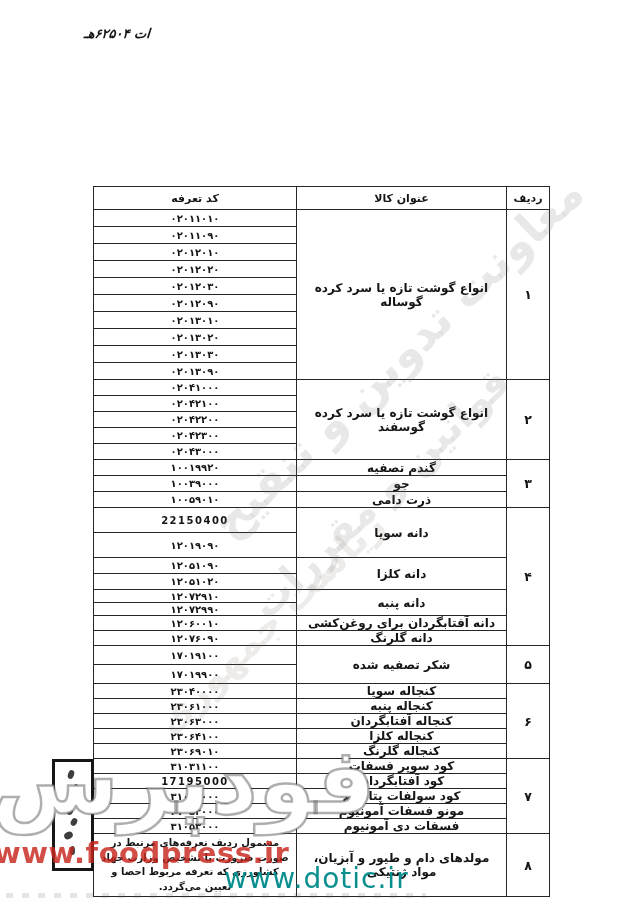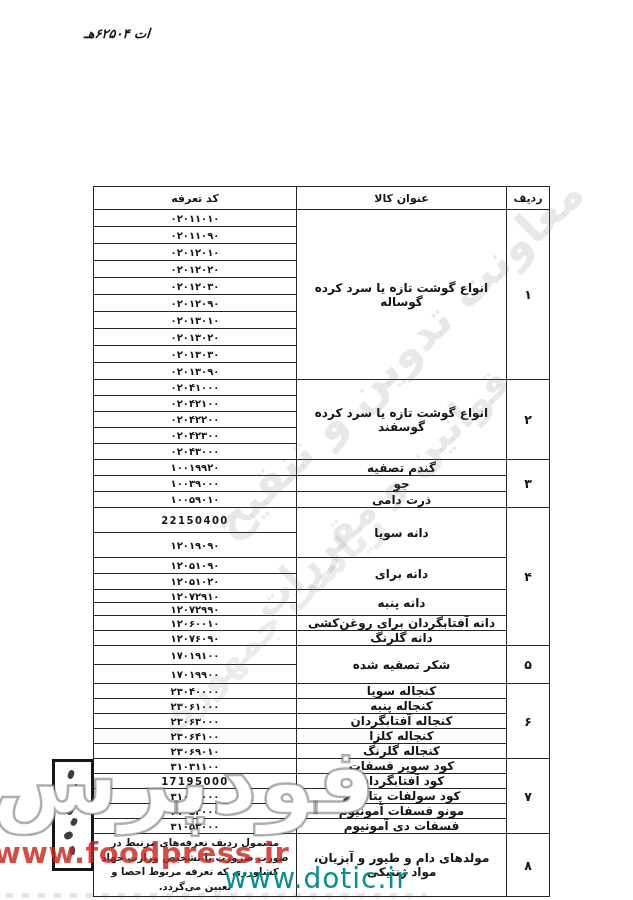--- a/index.html
+++ b/index.html
@@ -186,21 +186,21 @@
 
       <tr class="s4a">
         <td rowspan="8" class="num">۴</td>
         <td rowspan="2" class="ttl">دانه سویا</td>
         <td class="code">22150400</td>
       </tr>
       <tr class="s4a">
             <td class="code">۱۲۰۱۹۰۹۰</td>
           </tr>
       <tr class="s4b">
-        <td rowspan="2" class="ttl">دانه برای</td>
+        <td rowspan="2" class="ttl">دانه کلزا</td>
         <td class="code">۱۲۰۵۱۰۹۰</td>
       </tr>
       <tr class="s4b">
             <td class="code">۱۲۰۵۱۰۲۰</td>
           </tr>
       <tr class="s4c">
         <td rowspan="2" class="ttl">دانه پنبه</td>
         <td class="code">۱۲۰۷۲۹۱۰</td>
       </tr>
       <tr class="s4c">

